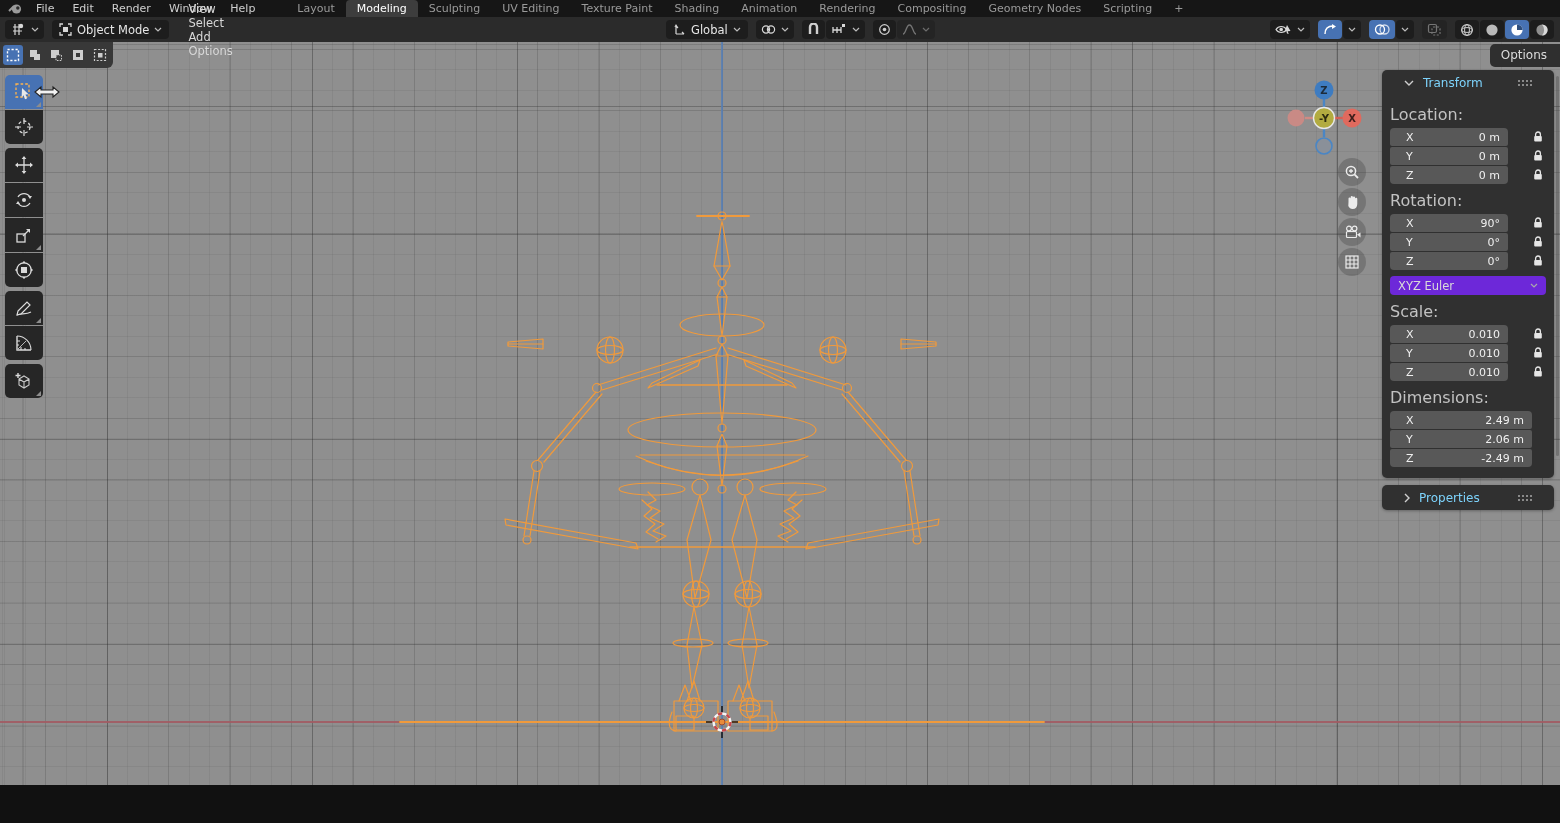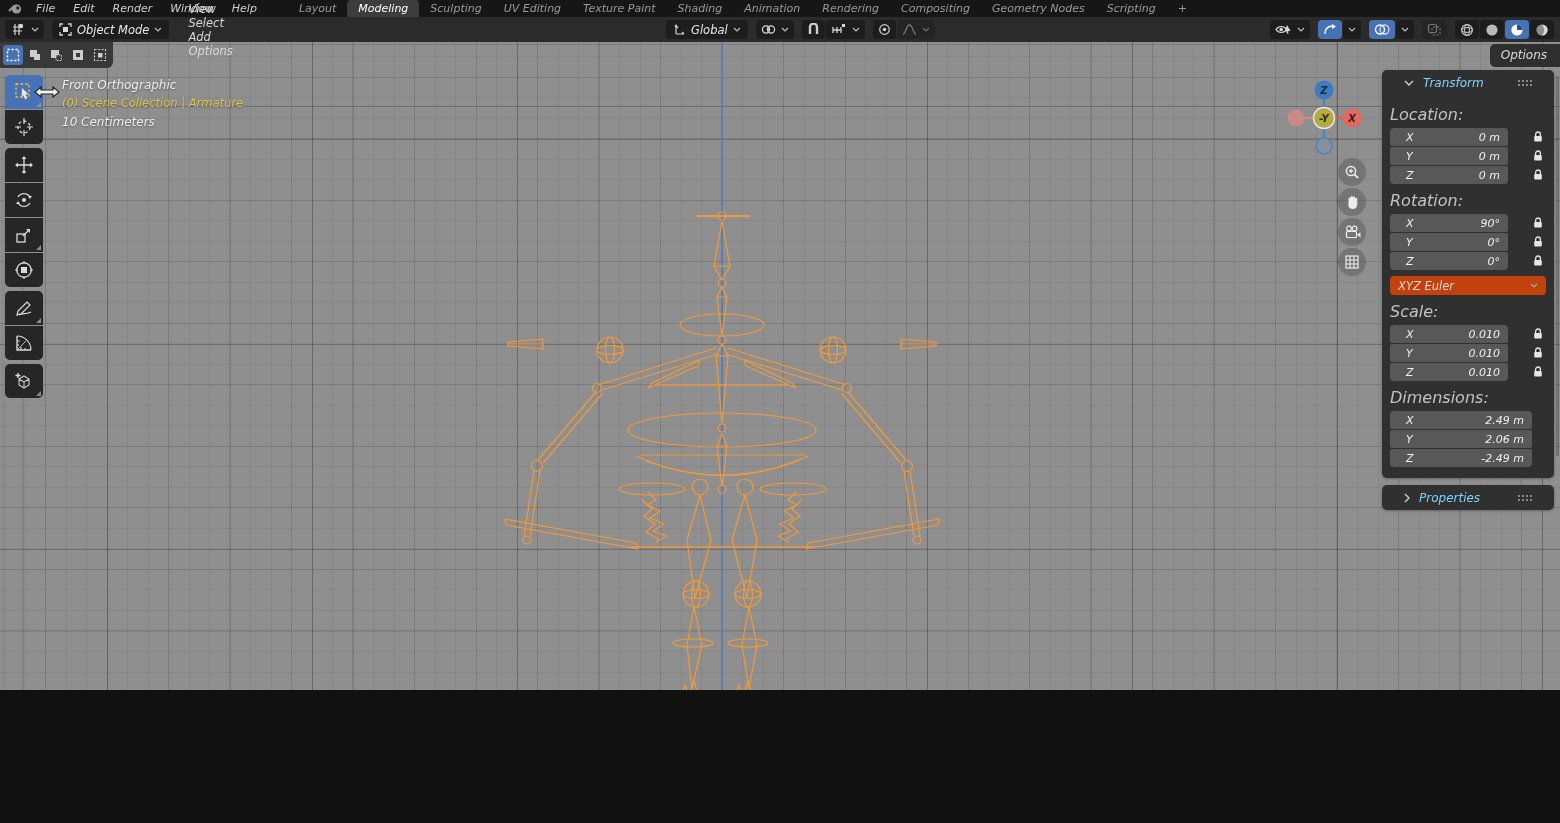--- a/index.html
+++ b/index.html
@@ -1,18 +1,18 @@
 <!DOCTYPE html>
 <html><head>
 <meta charset="utf-8">
 <style>
   * { margin:0; padding:0; box-sizing:border-box; }
   html,body { background:#111; }
-  .app{ position:relative; width:1560px; height:690px; overflow:hidden;
-        font-family:"DejaVu Sans", sans-serif;font-style:italic; -webkit-font-smoothing:antialiased; }
+  .app{ position:relative; width:1560px; height:785px; overflow:hidden;
+        font-family:"DejaVu Sans", sans-serif; -webkit-font-smoothing:antialiased; }
 
   
   .topbar{ position:absolute; top:0; left:0; right:0; height:17px; background:#161616;
            display:flex; align-items:center; padding:0 4px; z-index:40;}
   .logo{ width:15px; height:13px; margin:0 4px; display:flex; align-items:center;}
   .menu{ color:#cfcfcf; font-size:11px; padding:0 9px; line-height:17px; }
   .tabs{ display:flex; margin-left:22px; height:17px; }
   .tab{ color:#9a9a9a; font-size:11px; padding:0 11px; display:flex; align-items:center; white-space:nowrap;}
   .tab.active{ background:#3d3d3d; color:#ffffff; border-radius:4px 4px 0 0; }
 
@@ -90,21 +90,21 @@
   .seclabel{ color:#c2c2c2; font-size:16px; margin:7px 0 4px; }
   .prow{ display:flex; align-items:center; margin-bottom:1px; }
   .pfield{ width:118px; height:18px; background:#585858; display:flex; align-items:center;
            padding:0 8px; border-radius:2px; }
   .prow.first .pfield{ border-radius:4px 4px 2px 2px; }
   .prow.last  .pfield{ border-radius:2px 2px 4px 4px; }
   .pfield.wide{ width:142px; }
   .paxis{ color:#f0f0f0; font-size:11px; margin-left:8px;}
   .pval{ margin-left:auto; color:#f0f0f0; font-size:11px; }
   .plock{ margin-left:auto; width:16px; display:flex; justify-content:center; }
-  .pselect{ width:156px; height:19px; background:#c2410c; border-radius:4px; display:flex;
+  .pselect{ width:156px; height:19px; background:#6d28d9; border-radius:4px; display:flex;
             align-items:center; padding:0 8px; color:#d9d9d9; font-size:11.5px; margin:6px 0 2px;}
   .pselect svg{ margin-left:auto; }
   .props-bar{ margin-top:7px; height:25px; }
   .scrollgutter{ position:absolute; right:1px; top:34px; width:3px; height:380px; background:rgba(30,30,30,.25); border-radius:2px; z-index:26;}
 </style>
 </head>
 <body>
 
 <div class="app">
 
@@ -504,25 +504,20 @@
               <path d="M4 2v5M1.5 4.5h5" stroke="#dadada" stroke-width="1.4"></path>
             </svg>
         </div>
       </div>
     </div>
 
     <svg class="resize-cursor" width="26" height="14" viewBox="0 0 26 14">
       <path d="M1 7 L7 2 V5 H19 V2 L25 7 L19 12 V9 H7 V12 Z" fill="#f2f2f2" stroke="#222" stroke-width="1.1"></path>
     </svg>
 
-    <div class="vp-text">
-      <div class="vp-line1">Front Orthographic</div>
-      <div class="vp-line2">(0) Scene Collection | Armature</div>
-      <div class="vp-line3">10 Centimeters</div>
-    </div>
 
     <svg class="gizmo" width="80" height="80" viewBox="0 0 80 80" font-family="DejaVu Sans, sans-serif">
       <path d="M40 40 V21" stroke="#4a86c5" stroke-width="2.4"></path>
       <path d="M40 40 H59" stroke="#d35f55" stroke-width="2.4"></path>
       <path d="M40 40 H21" stroke="#cf8b84" stroke-width="2.4"></path>
       <path d="M40 40 V59" stroke="#4a86c5" stroke-width="2.4"></path>
       <g>
         <circle cx="40" cy="12" r="9.5" fill="#3e7cc1"></circle>
         <text x="40" y="16" text-anchor="middle" font-size="10" font-weight="bold" fill="#1c2b3a">Z</text>
       </g>

